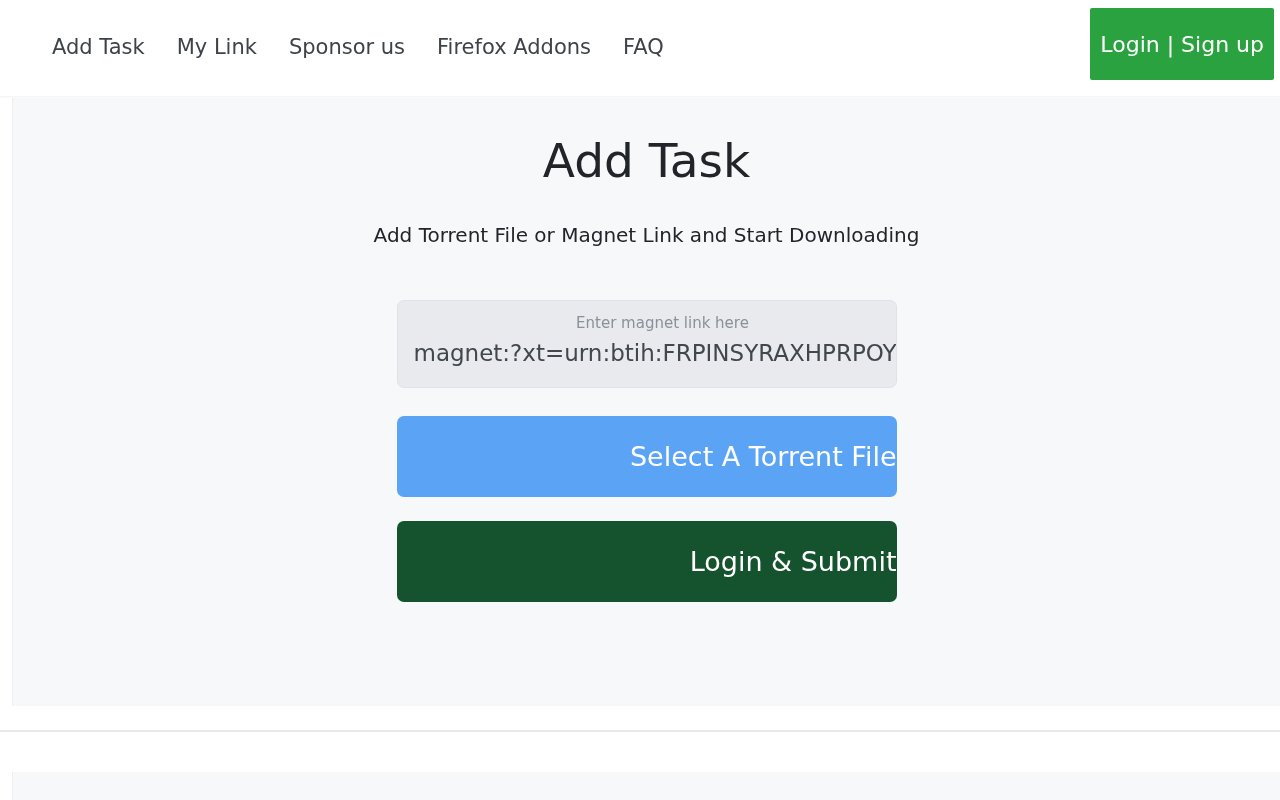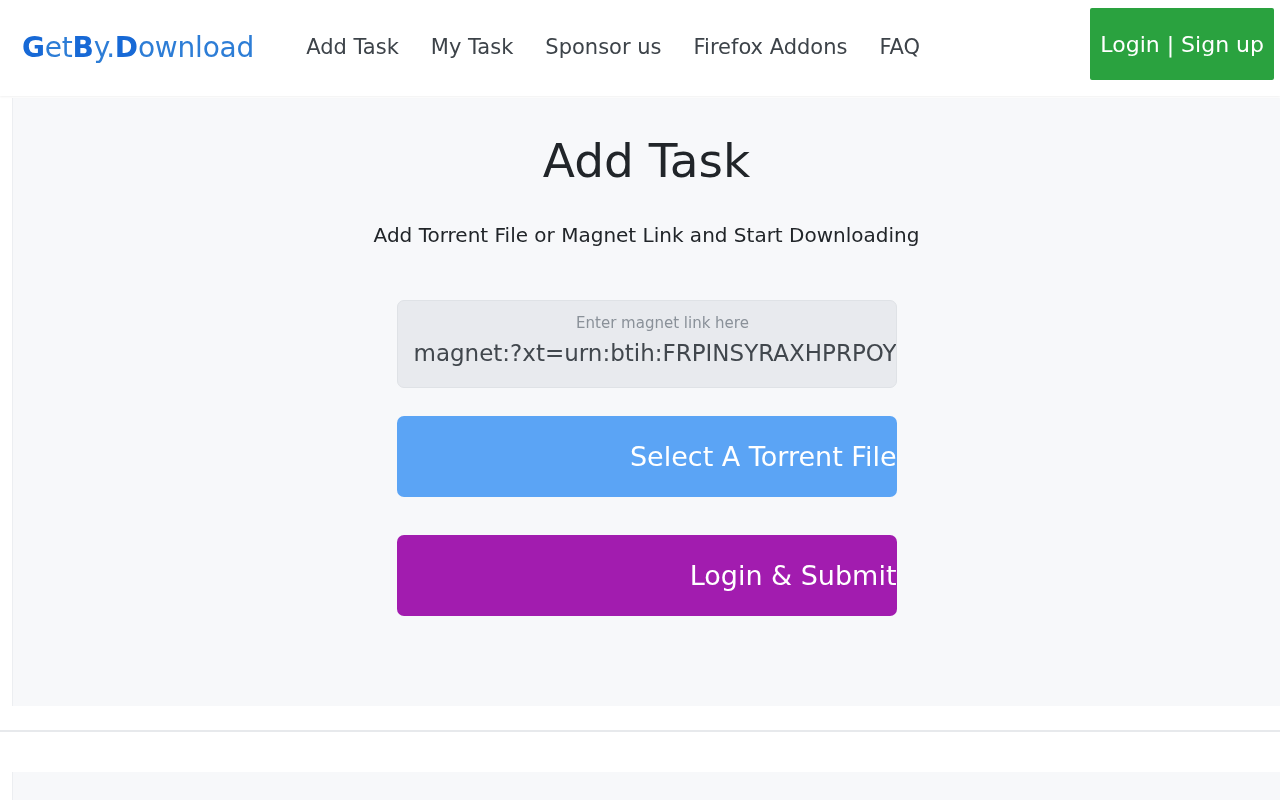--- a/index.html
+++ b/index.html
@@ -174,21 +174,21 @@
     font-family: inherit;
     font-size: 27px;
     font-weight: 400;
     color: #ffffff;
     cursor: pointer;
     line-height: 81px;
     padding: 0;
     text-align: right;
   }
   .btn-torrent { background: #5ba4f5; }
-  .btn-submit  { background: #a21caf; margin-top: 38px; }
+  .btn-submit  { background: #14532d; margin-top: 24px; }
 
   
   .spacer-white {
     position: absolute;
     top: 706px;
     left: 0;
     width: 1280px;
     height: 24px;
     background: #ffffff;
   }
@@ -211,27 +211,24 @@
     box-sizing: border-box;
   }
 </style>
 </head>
 <body>
 
 <div class="page">
 
   <div class="navbar">
 
-    <div class="brand">
-      <b>G</b><span>et</span><b>B</b><span>y.</span><b>D</b><span>ownload</span>
-    </div>
 
     <div class="nav-links">
       <a class="nav-link">Add Task</a>
-      <a class="nav-link">My Task</a>
+      <a class="nav-link">My Link</a>
       <a class="nav-link">Sponsor us</a>
       <a class="nav-link">Firefox Addons</a>
       <a class="nav-link">FAQ</a>
     </div>
 
     <button class="login-btn">Login | Sign up</button>
   </div>
 
   <div class="content-card">
 

